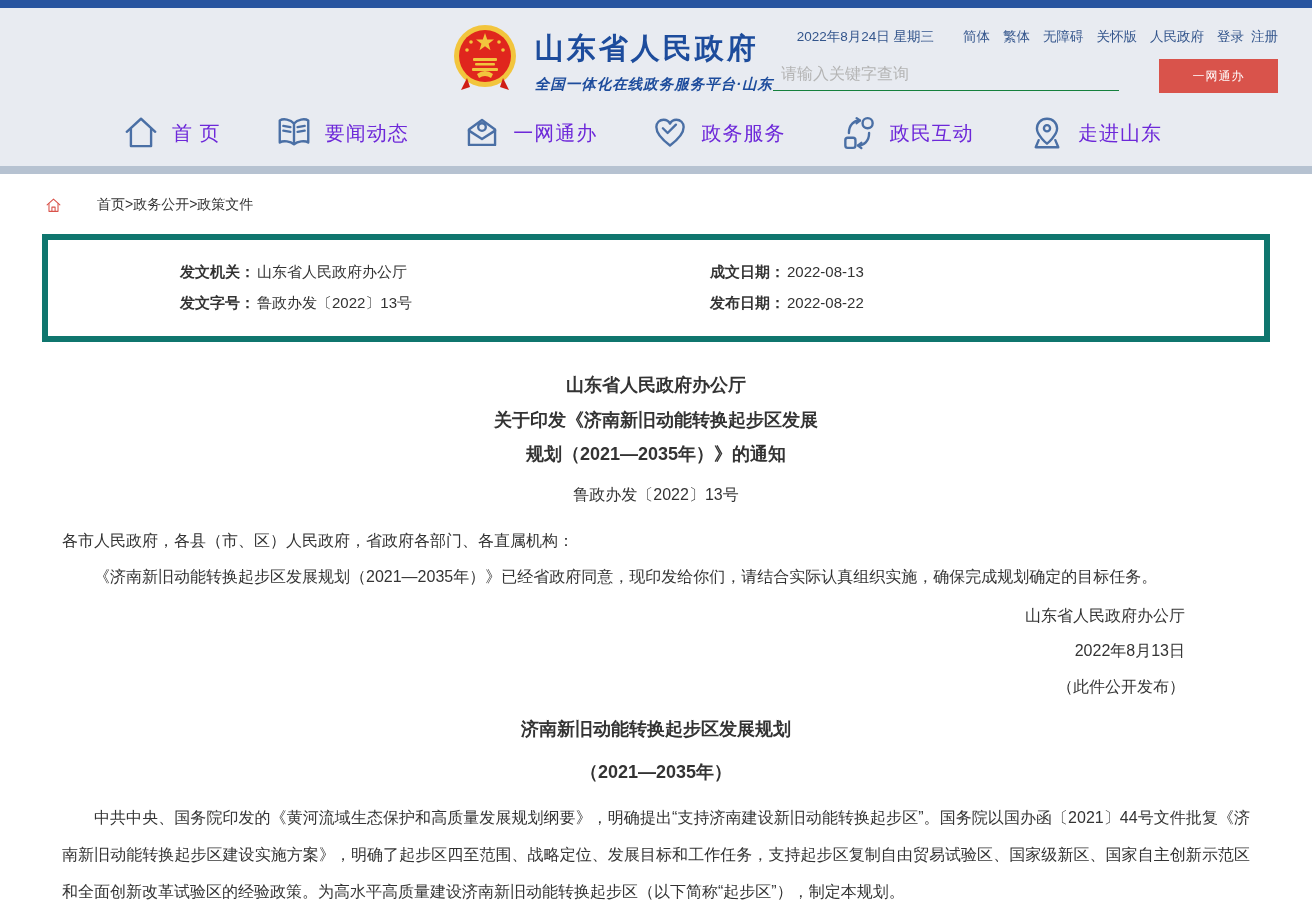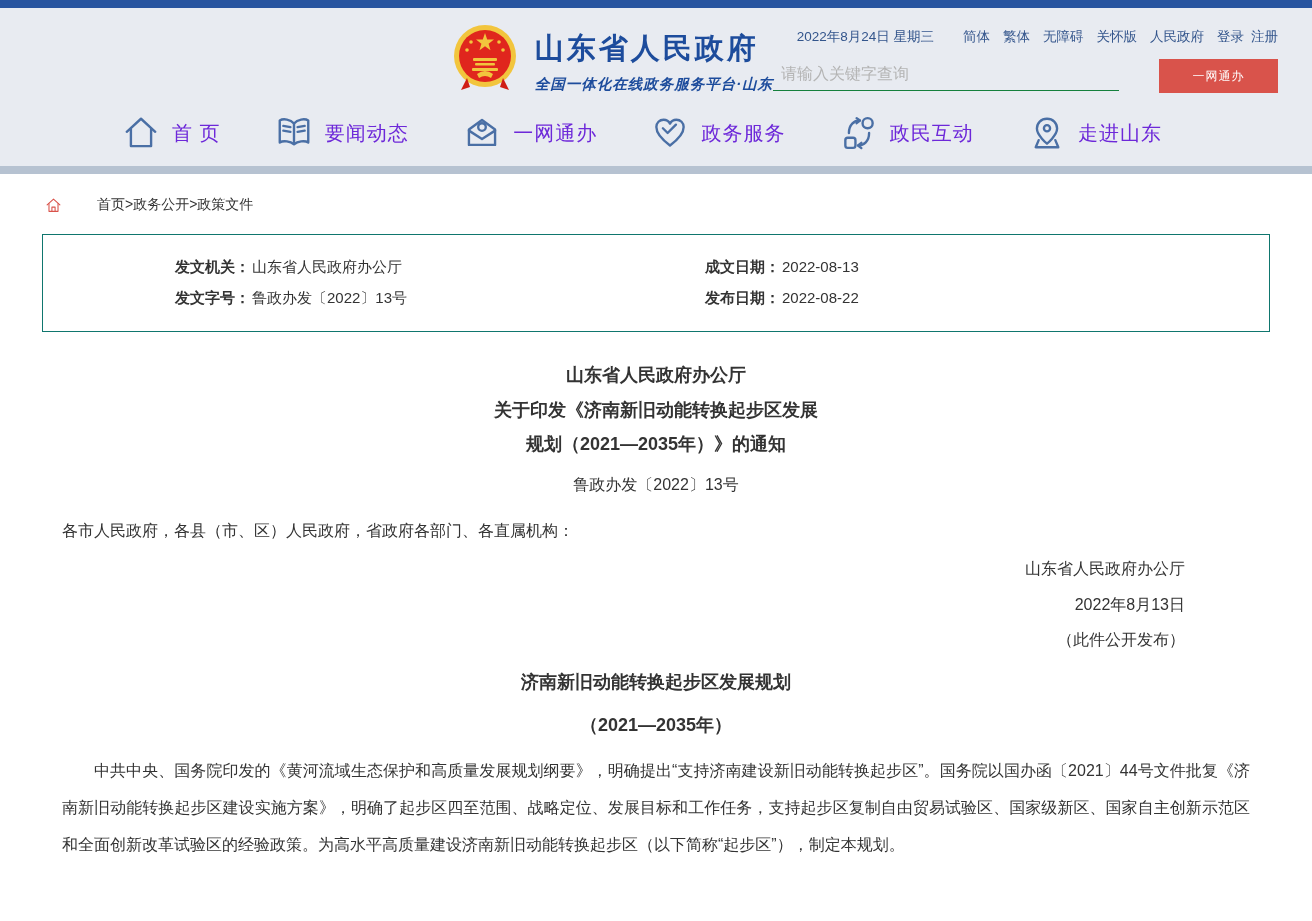--- a/index.html
+++ b/index.html
@@ -50,21 +50,21 @@
   .divider-strip { height:8px; background:#b6c2d1; }
 
   
   .content { background:#fff; }
   .breadcrumb { display:flex; align-items:center; padding:22px 0 14px 45px; font-size:14px; color:#333; }
   .breadcrumb .bicon { width:17px; height:17px; margin-right:11px; color:#d9534b; }
   .breadcrumb .bicon svg { display:block; width:100%; height:100%; stroke:currentColor; fill:none; stroke-width:2; stroke-linecap:round; stroke-linejoin:round; }
   .breadcrumb a { color:#333; text-decoration:none; cursor:pointer;margin-left:24px; }
 
   .doc-meta-box {
-    margin:6px 42px 0 42px; border:1px solid #0f766e;
+    margin:6px 42px 0 42px; border:6px solid #0f766e;
     padding:16px 20px 18px 132px; font-size:15px;
   }
   .meta-row { display:flex; line-height:31px; }
   .meta-cell { display:flex; }
   .meta-cell.left { width:530px; flex:0 0 auto; }
   .meta-label { font-weight:bold; white-space:pre; }
   .meta-value { margin-left:2px; }
 
   
   .doc-body { padding:26px 62px 0 62px; font-size:16px; color:#333; }
@@ -232,20 +232,21 @@
     </div>
   </section>
 
   <article class="doc-body">
     <div class="doc-title">山东省人民政府办公厅</div>
     <div class="doc-title">关于印发《济南新旧动能转换起步区发展</div>
     <div class="doc-title">规划（2021—2035年）》的通知</div>
     <div class="doc-number-center">鲁政办发〔2022〕13号</div>
 
     <p class="salutation">各市人民政府，各县（市、区）人民政府，省政府各部门、各直属机构：</p>
+    <p class="indent">《济南新旧动能转换起步区发展规划（2021—2035年）》已经省政府同意，现印发给你们，请结合实际认真组织实施，确保完成规划确定的目标任务。</p>
 
     <div class="signature-block">
       <div>山东省人民政府办公厅</div>
       <div>2022年8月13日</div>
       <div>（此件公开发布）</div>
     </div>
 
     <div class="plan-title">济南新旧动能转换起步区发展规划</div>
     <div class="plan-title">（2021—2035年）</div>
 

